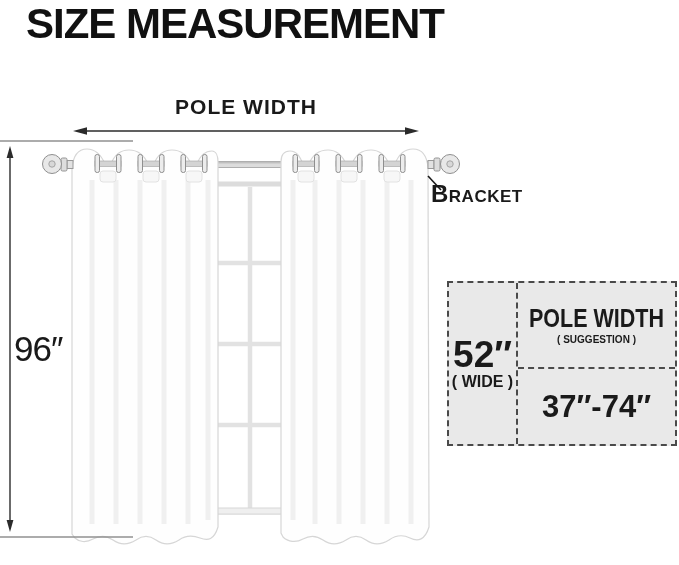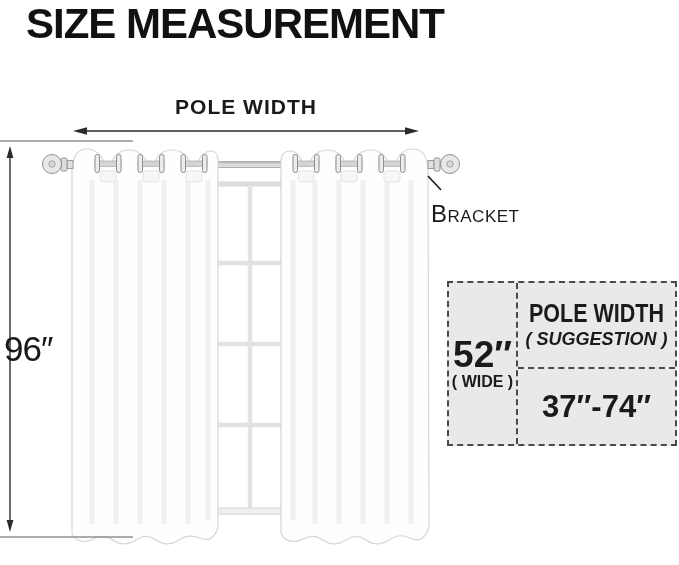--- a/index.html
+++ b/index.html
@@ -13,25 +13,25 @@
   .abs{position:absolute;}
   #title{
     left:26px;top:0px;font-size:42px;font-weight:bold;letter-spacing:-1px;
     color:#111;white-space:nowrap;
   }
   #pole-width-label{
     left:72px;top:95px;width:348px;text-align:center;
     font-size:21px;font-weight:bold;letter-spacing:1px;white-space:nowrap;
   }
   #height-label{
-    left:4px;top:329px;font-size:35px;font-weight:500;letter-spacing:-1px;
+    left:14px;top:329px;font-size:35px;font-weight:500;letter-spacing:-1px;
     white-space:nowrap;
   }
   #bracket-label{
-    left:431px;top:200px;font-size:24px;font-weight:400;
+    left:431px;top:180px;font-size:24px;font-weight:700;
     font-variant:small-caps;letter-spacing:0.5px;white-space:nowrap;
   }
   #bottom-label{
     left:0px;top:537px;width:510px;text-align:center;
     font-size:20px;font-weight:bold;letter-spacing:0.2px;white-space:nowrap;
   }
   
   #spec-panel{
     left:447px;top:281px;width:230px;height:165px;
     background:#e9e9e9;border:2px dashed #4a4a4a;display:flex;
@@ -47,21 +47,21 @@
   }
   #spec-right-bottom{
     flex:1;display:flex;align-items:center;justify-content:center;
   }
   .spec-big{font-size:37px;font-weight:bold;line-height:1;white-space:nowrap;}
   .spec-note{font-size:16px;font-weight:bold;white-space:nowrap;}
   .spec-title{
     font-size:25px;font-weight:bold;line-height:1.05;white-space:nowrap;
     display:inline-block;transform:scaleX(0.86);
   }
-  .spec-sub{font-size:18px;font-weight:600;margin-top:2px;white-space:nowrap;font-style:italic;}
+  .spec-sub{font-size:10px;font-weight:600;margin-top:2px;white-space:nowrap;}
   .spec-range{font-size:31px;font-weight:bold;white-space:nowrap;}
   #diagram-svg{left:0;top:0;}
 </style>
 </head>
 <body>
 
 <div id="canvas">
 
   <svg id="diagram-svg" class="abs" width="679" height="565" viewBox="0 0 679 565">
 

